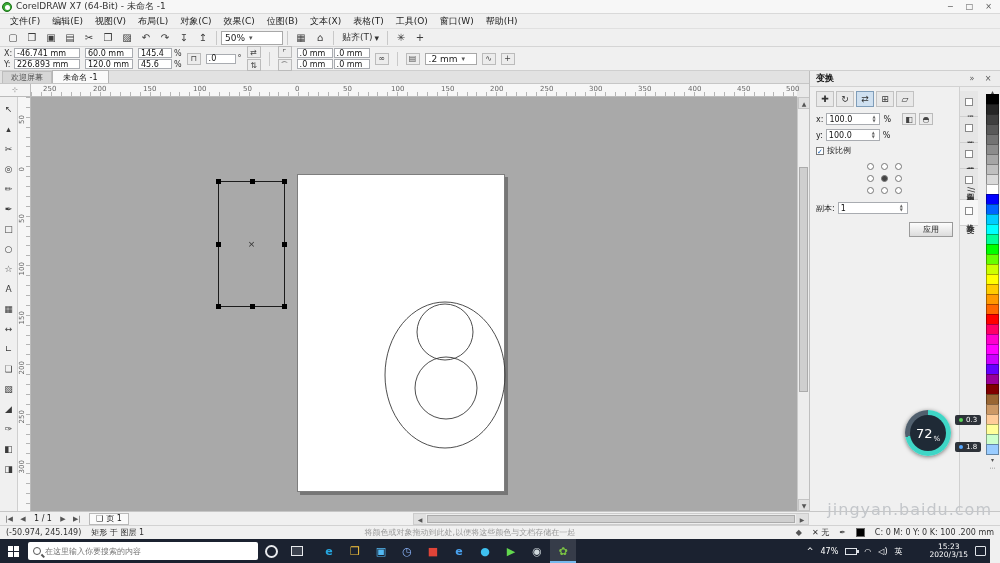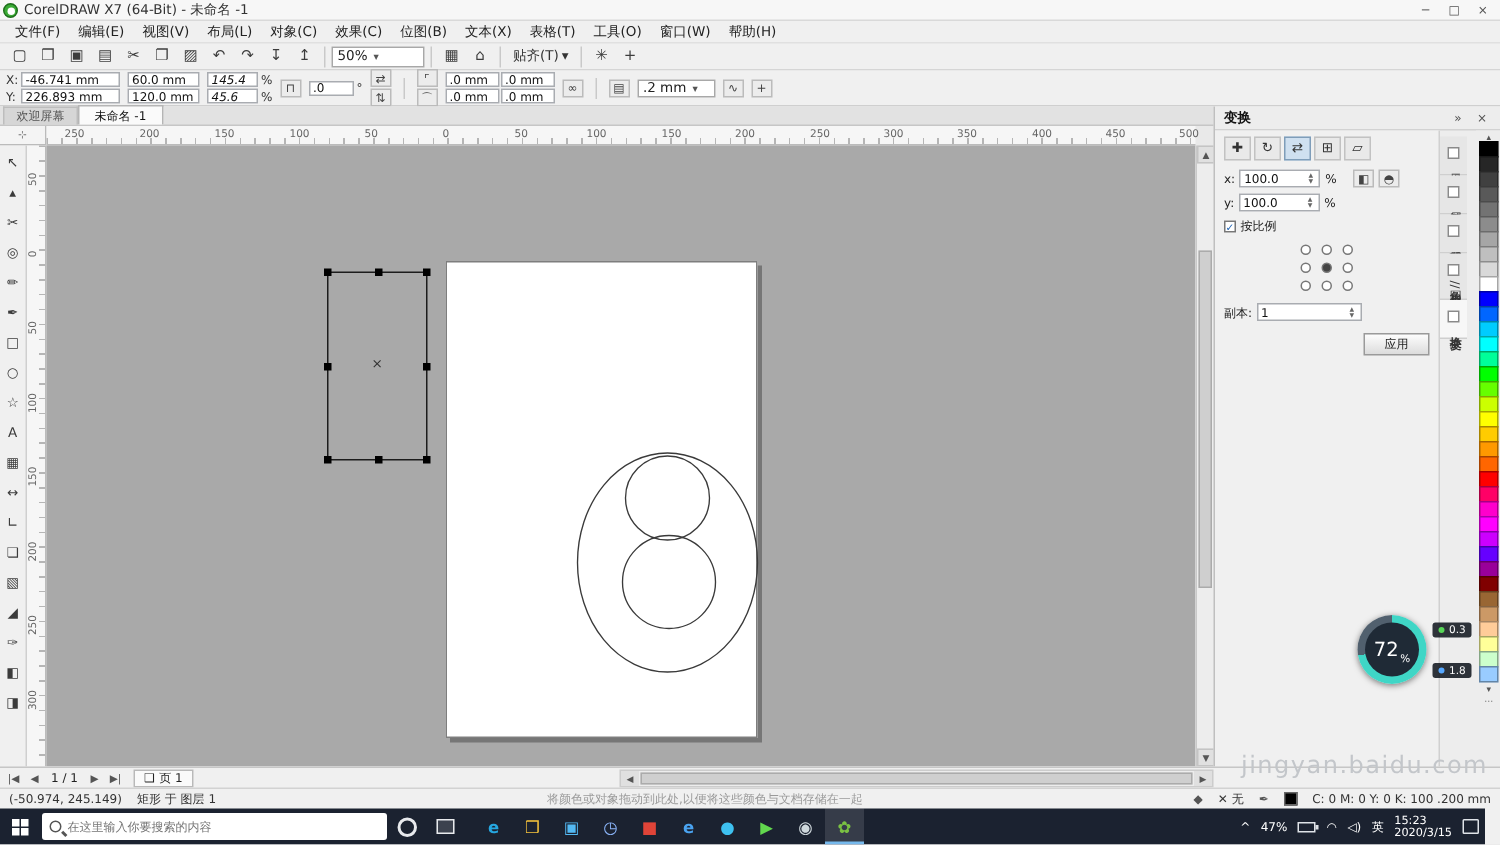--- a/index.html
+++ b/index.html
@@ -25,21 +25,21 @@
   .combo{display:inline-flex;align-items:center;background:#fff;border:1px solid #a8a8a8;height:14px;font-size:9px;padding:0 3px;gap:4px;}
   .combo .caret{font-size:7px;color:#555;}
   .snap-btn{display:inline-flex;align-items:center;gap:2px;font-size:9px;padding:0 4px;height:16px;color:#333;}
 
   
   .propbar{position:absolute;top:47px;left:0;right:0;height:24px;background:#f0f0f0;border-bottom:1px solid #cfcfcf;display:flex;align-items:center;padding-left:4px;gap:5px;}
   .pb-col{display:flex;flex-direction:column;gap:1px;}
   .pb-row{display:flex;align-items:center;gap:2px;}
   .pb-lab{font-size:8px;color:#333;width:8px;}
   .field{display:inline-flex;align-items:center;justify-content:space-between;background:#fff;border:1px solid #a9acb1;height:10px;font-size:8px;padding:0 2px;color:#111;white-space:nowrap;}
-  .w66{width:66px;} .w48{width:48px;} .w34{width:34px;font-style:italic;} .w30{width:30px;} .w36{width:36px;}
+  .w66{width:66px;} .w48{width:48px;} .w34{width:34px;} .w30{width:30px;} .w36{width:36px;}
   .spin{display:inline-flex;flex-direction:column;margin-left:1px;}
   .spin i{font-style:normal;font-size:4px;line-height:4px;color:#666;text-align:center;width:7px;}
   .mini-btn{width:14px;height:12px;display:grid;place-items:center;font-size:8px;color:#444;border:1px solid #bbb;background:#ececec;}
   .unit{font-size:8px;color:#333;}
   .corner-grid{display:grid;grid-template-columns:36px 36px;grid-gap:1px;}
 
   
   .content{position:absolute;top:71px;left:0;width:1000px;height:440px;background:#e9e9e9;}
   .doctabs{position:absolute;top:0;left:0;width:812px;height:13px;background:#e2e2e2;border-bottom:1px solid #c6c6c6;display:flex;align-items:flex-end;padding-left:2px;}
   .dtab0{height:12px;display:flex;align-items:center;padding:0 8px;font-size:8px;color:#555;background:#d6d6d6;border:1px solid #bdbdbd;border-bottom:none;}
@@ -118,21 +118,21 @@
   .searchbox input{border:none;outline:none;flex:1;font-size:8px;color:#333;background:transparent;}
   .mag{width:8px;height:8px;border:1.5px solid #555;border-radius:50%;position:relative;flex:none;}
   .mag::after{content:"";position:absolute;left:7px;top:7px;width:4px;height:1.5px;background:#555;transform:rotate(45deg);}
   .tb-ic{width:26px;height:24px;display:grid;place-items:center;font-size:11px;}
   .cortana{width:13px;height:13px;border:2px solid #e8eaed;border-radius:50%;}
   .taskview{width:12px;height:10px;border:1px solid #e8eaed;background:rgba(255,255,255,.15);}
   .apps{display:flex;align-items:center;margin-left:6px;}
   .app{width:26px;height:24px;display:grid;place-items:center;font-size:11px;font-weight:bold;}
   .apps .app:last-child{background:rgba(255,255,255,.12);box-shadow:inset 0 -2px 0 #76b9ed;}
   .tray{margin-left:auto;display:flex;align-items:center;gap:7px;padding-right:4px;font-size:8px;}
-  .clockblk{font-size:7.5px;line-height:8.5px;}
+  .clockblk{text-align:center;font-size:7.5px;line-height:8.5px;margin-left:20px;}
   .noti{width:11px;height:10px;border:1px solid #dfe3e8;border-radius:1px;}
   .battery{width:12px;height:7px;border:1px solid #dfe3e8;position:relative;}
   .battery::after{content:"";position:absolute;right:-3px;top:1.5px;width:2px;height:3px;background:#dfe3e8;}
 
   
   .watermark{position:absolute;right:8px;top:500px;text-align:right;color:#b9bcc0;z-index:20;pointer-events:none;}
   .wm-top{display:flex;align-items:center;justify-content:flex-end;gap:4px;font-size:17px;font-weight:bold;color:#b3b6ba;}
   .wm-sub{font-size:16px;color:#c3c6ca;letter-spacing:1px;}
   .gauge-wrap{position:absolute;left:905px;top:410px;display:flex;align-items:center;gap:4px;z-index:25;}
   .gauge{width:46px;height:46px;border-radius:50%;background:conic-gradient(#3fd6c6 0 260deg,#51606e 260deg 360deg);display:grid;place-items:center;box-shadow:0 1px 4px rgba(0,0,0,.5);}

